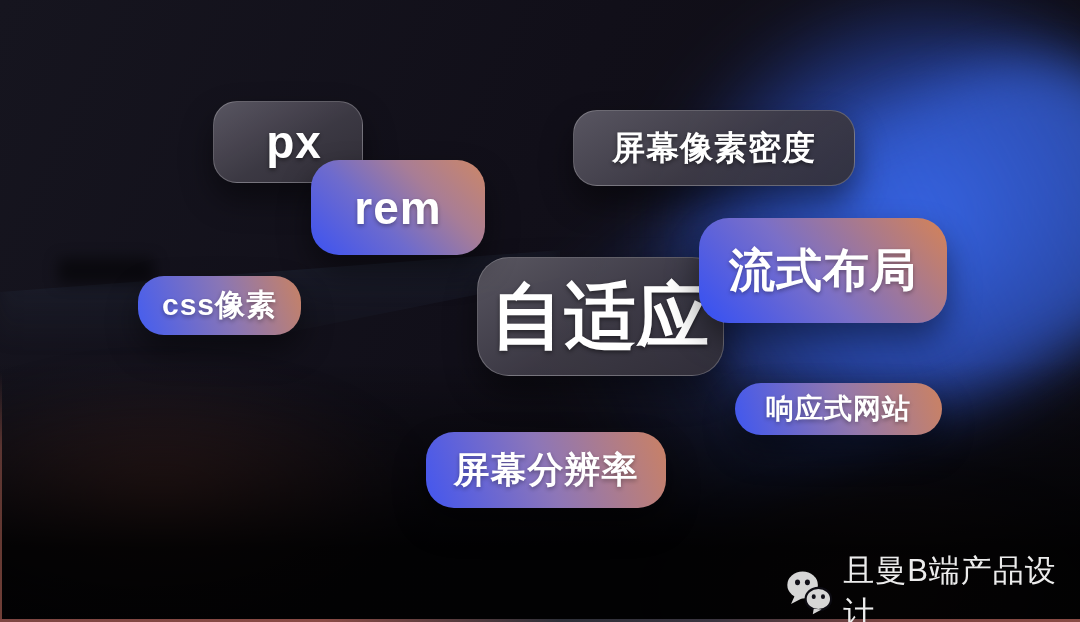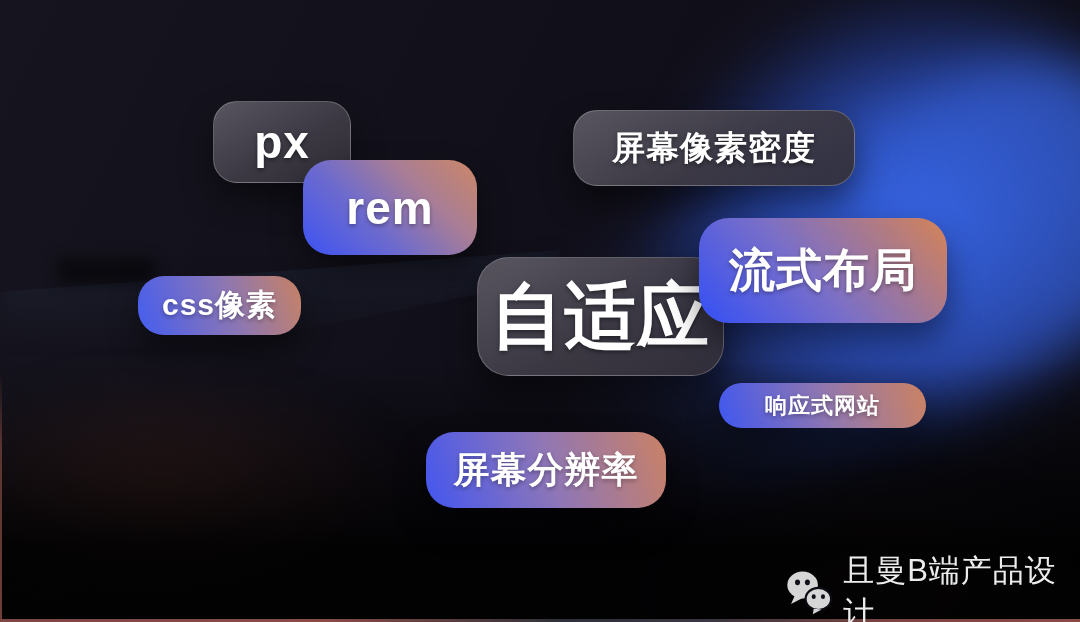--- a/index.html
+++ b/index.html
@@ -54,31 +54,31 @@
     color:#fff;font-weight:800;letter-spacing:1px;
     box-shadow:0 16px 32px rgba(0,0,0,.45);
   }
   .card.dark{
     background:linear-gradient(150deg,rgba(92,89,100,.96) 0%,rgba(62,59,70,.94) 55%,rgba(50,47,57,.94) 100%);
     border:1.5px solid rgba(255,255,255,.22);
     text-shadow:0 2px 4px rgba(0,0,0,.45);
   }
   .card.grad{ text-shadow:0 2px 4px rgba(0,0,0,.32); border:none; }
 
-  .card-px{left:213px;top:101px;width:136px;height:80px;border-radius:24px;font-size:46px;z-index:2;}
-  .card-rem{left:303px;top:160px;width:174px;height:95px;border-radius:28px;font-size:46px;z-index:3;
+  .card-px{left:213px;top:101px;width:136px;height:80px;border-radius:24px;font-size:46px;z-index:2;padding-left:12px;}
+  .card-rem{left:311px;top:160px;width:174px;height:95px;border-radius:28px;font-size:46px;z-index:3;
     background:linear-gradient(45deg,#3b52f2 0%,#6e6bcd 38%,#a87d96 68%,#cd8766 100%);}
   .card-density{left:573px;top:110px;width:280px;height:74px;border-radius:24px;font-size:33px;z-index:2;}
   .card-css{left:138px;top:256px;width:163px;height:59px;border-radius:26px;font-size:30px;z-index:2;
     background:linear-gradient(70deg,#445df0 0%,#8a76b5 55%,#c88263 100%);margin-top:20px;}
   .card-adaptive{left:477px;top:257px;width:245px;height:117px;border-radius:32px;font-size:72px;z-index:2;}
   .card-fluid{left:699px;top:218px;width:248px;height:105px;border-radius:30px;font-size:46px;z-index:4;
     background:linear-gradient(48deg,#3b53f0 5%,#7a6fc8 45%,#cd8160 95%);}
   .card-device{left:196px;top:335px;width:233px;height:93px;border-radius:28px;font-size:42px;z-index:2;}
-  .card-responsive{left:719px;top:383px;width:207px;height:45px;border-radius:30px;font-size:22px;z-index:3;
+  .card-responsive{left:735px;top:383px;width:207px;height:52px;border-radius:30px;font-size:28px;z-index:3;
     background:linear-gradient(72deg,#3f57f0 0%,#9478ab 55%,#cc8261 100%);}
   .card-resolution{left:426px;top:432px;width:240px;height:76px;border-radius:28px;font-size:36px;z-index:3;
     background:linear-gradient(70deg,#4356ef 0%,#8d76b8 50%,#ca8164 100%);text-align:right;}
 
   
   .watermark{
     position:absolute;left:785px;top:550px;display:flex;align-items:center;gap:10px;z-index:5;
   }
   .wechat-icon{width:50px;height:48px;display:block;}
   .watermark-text{

